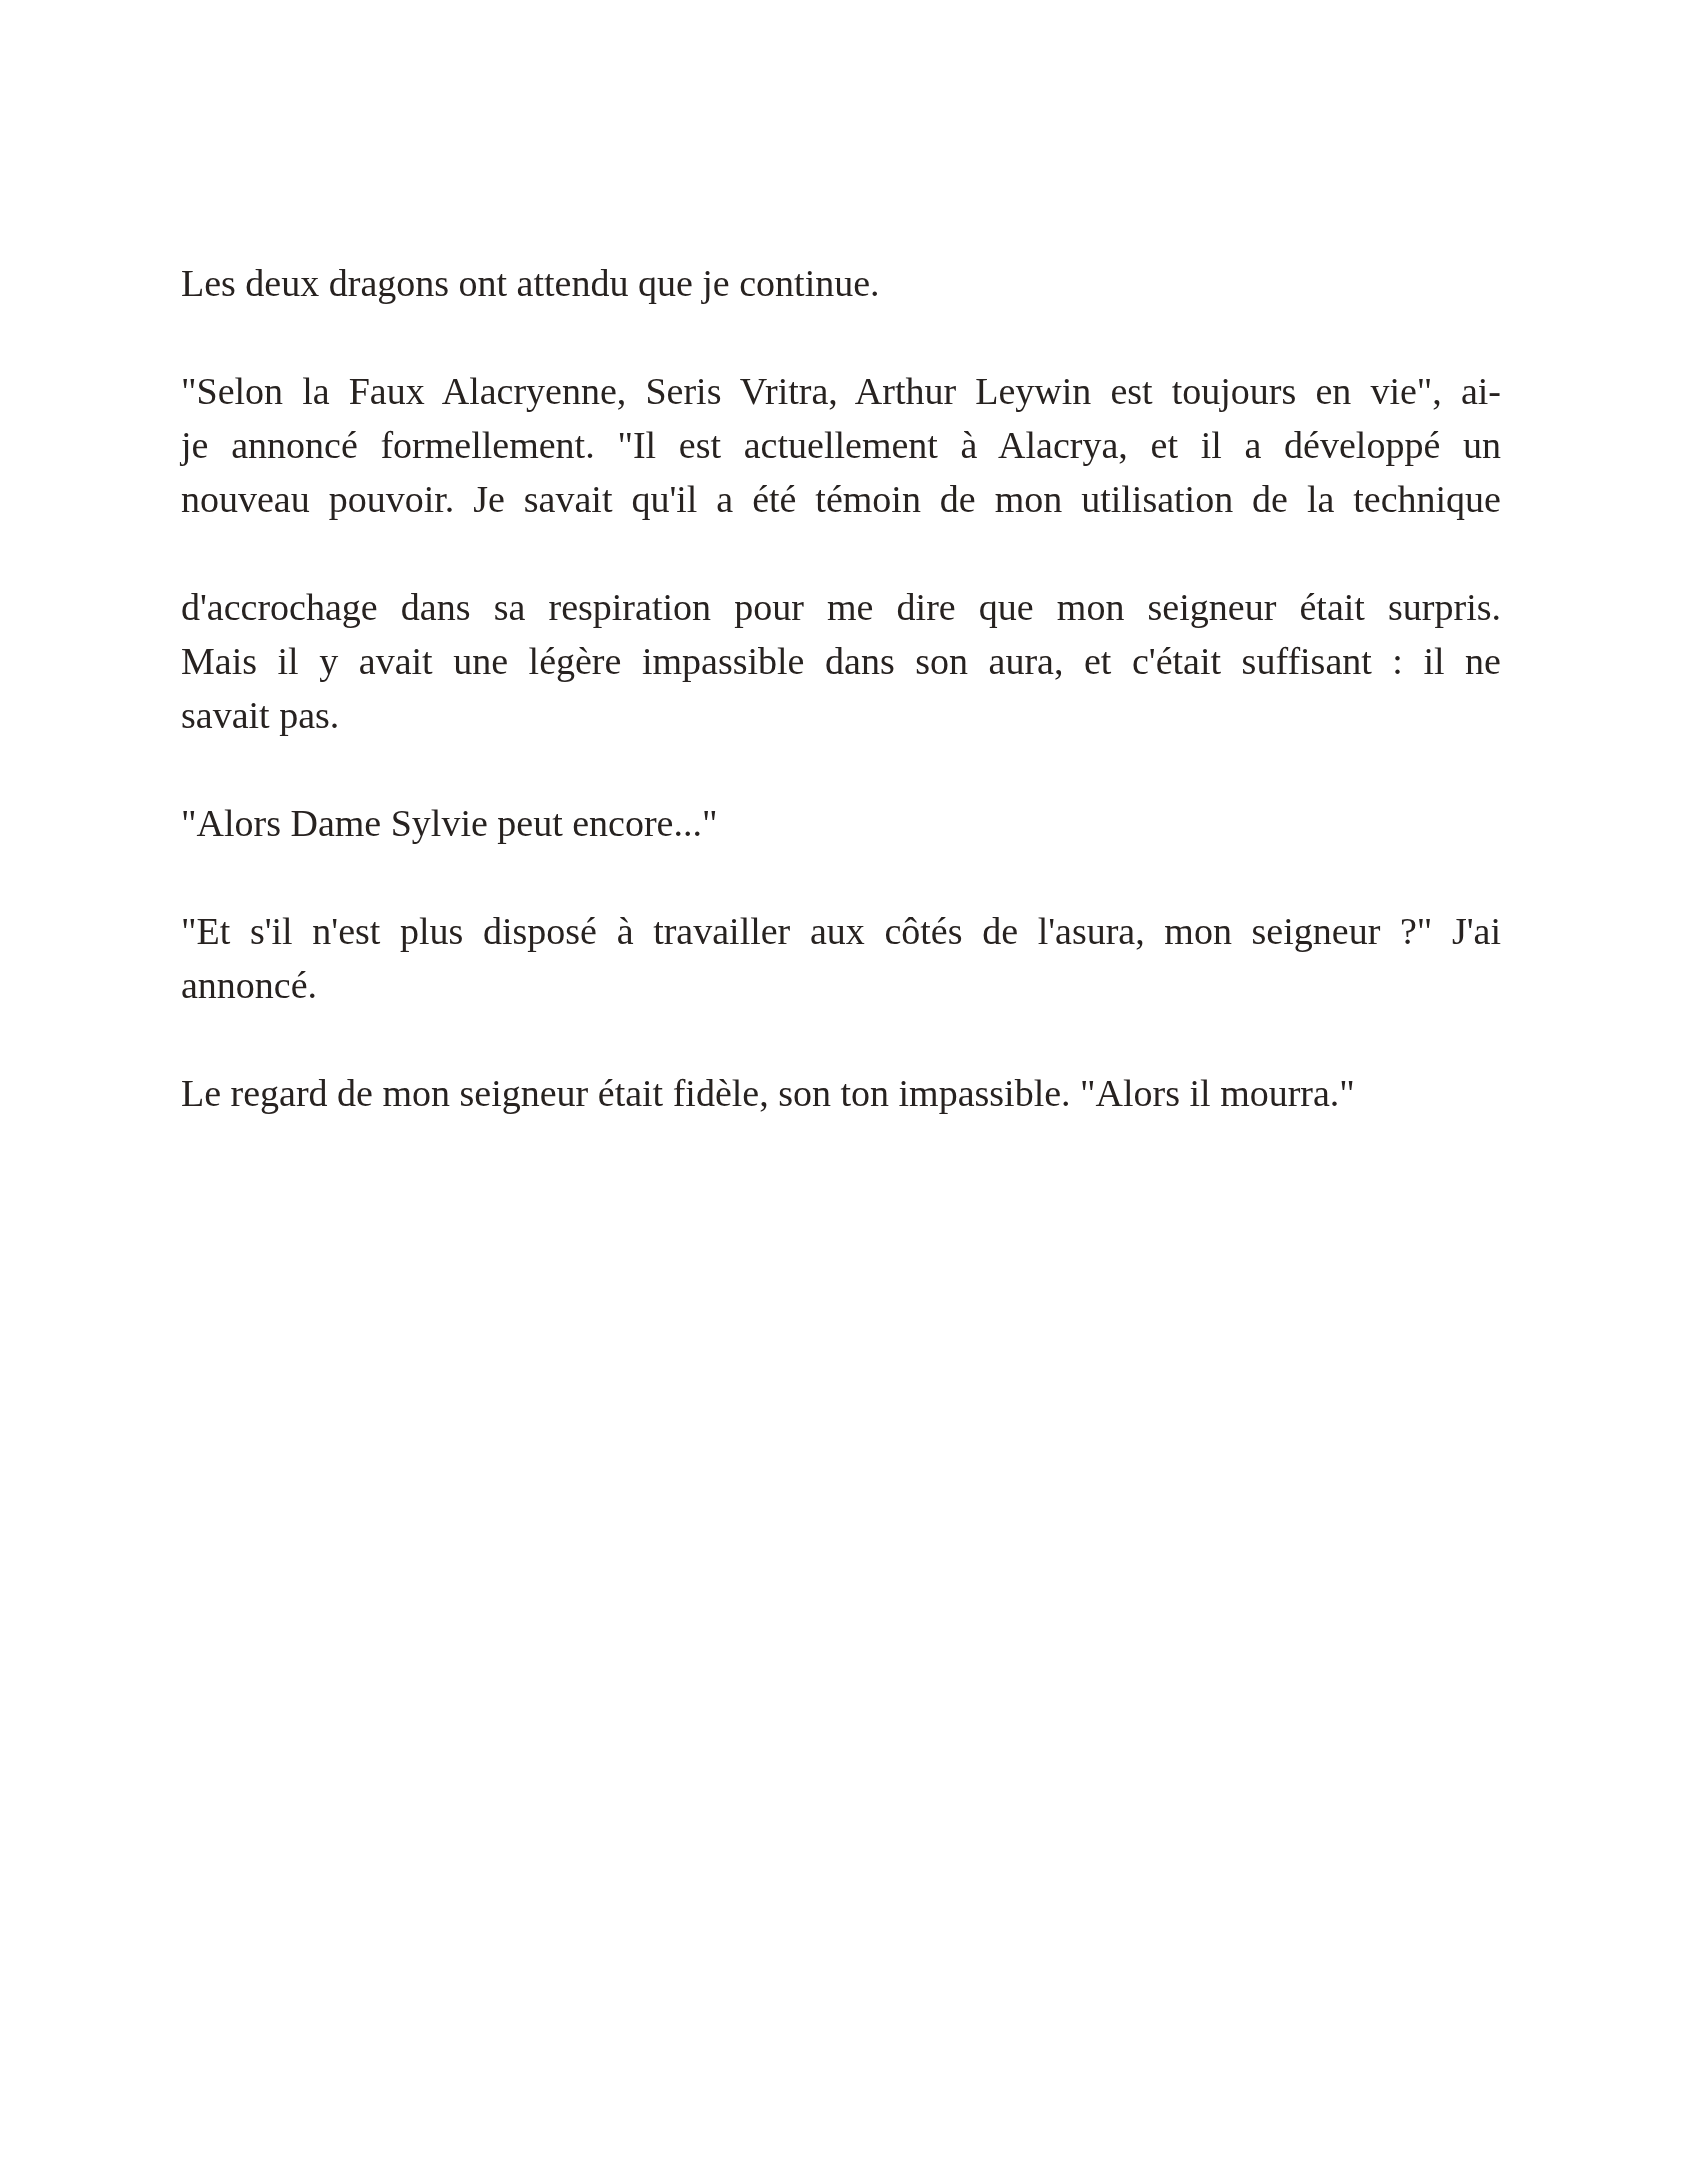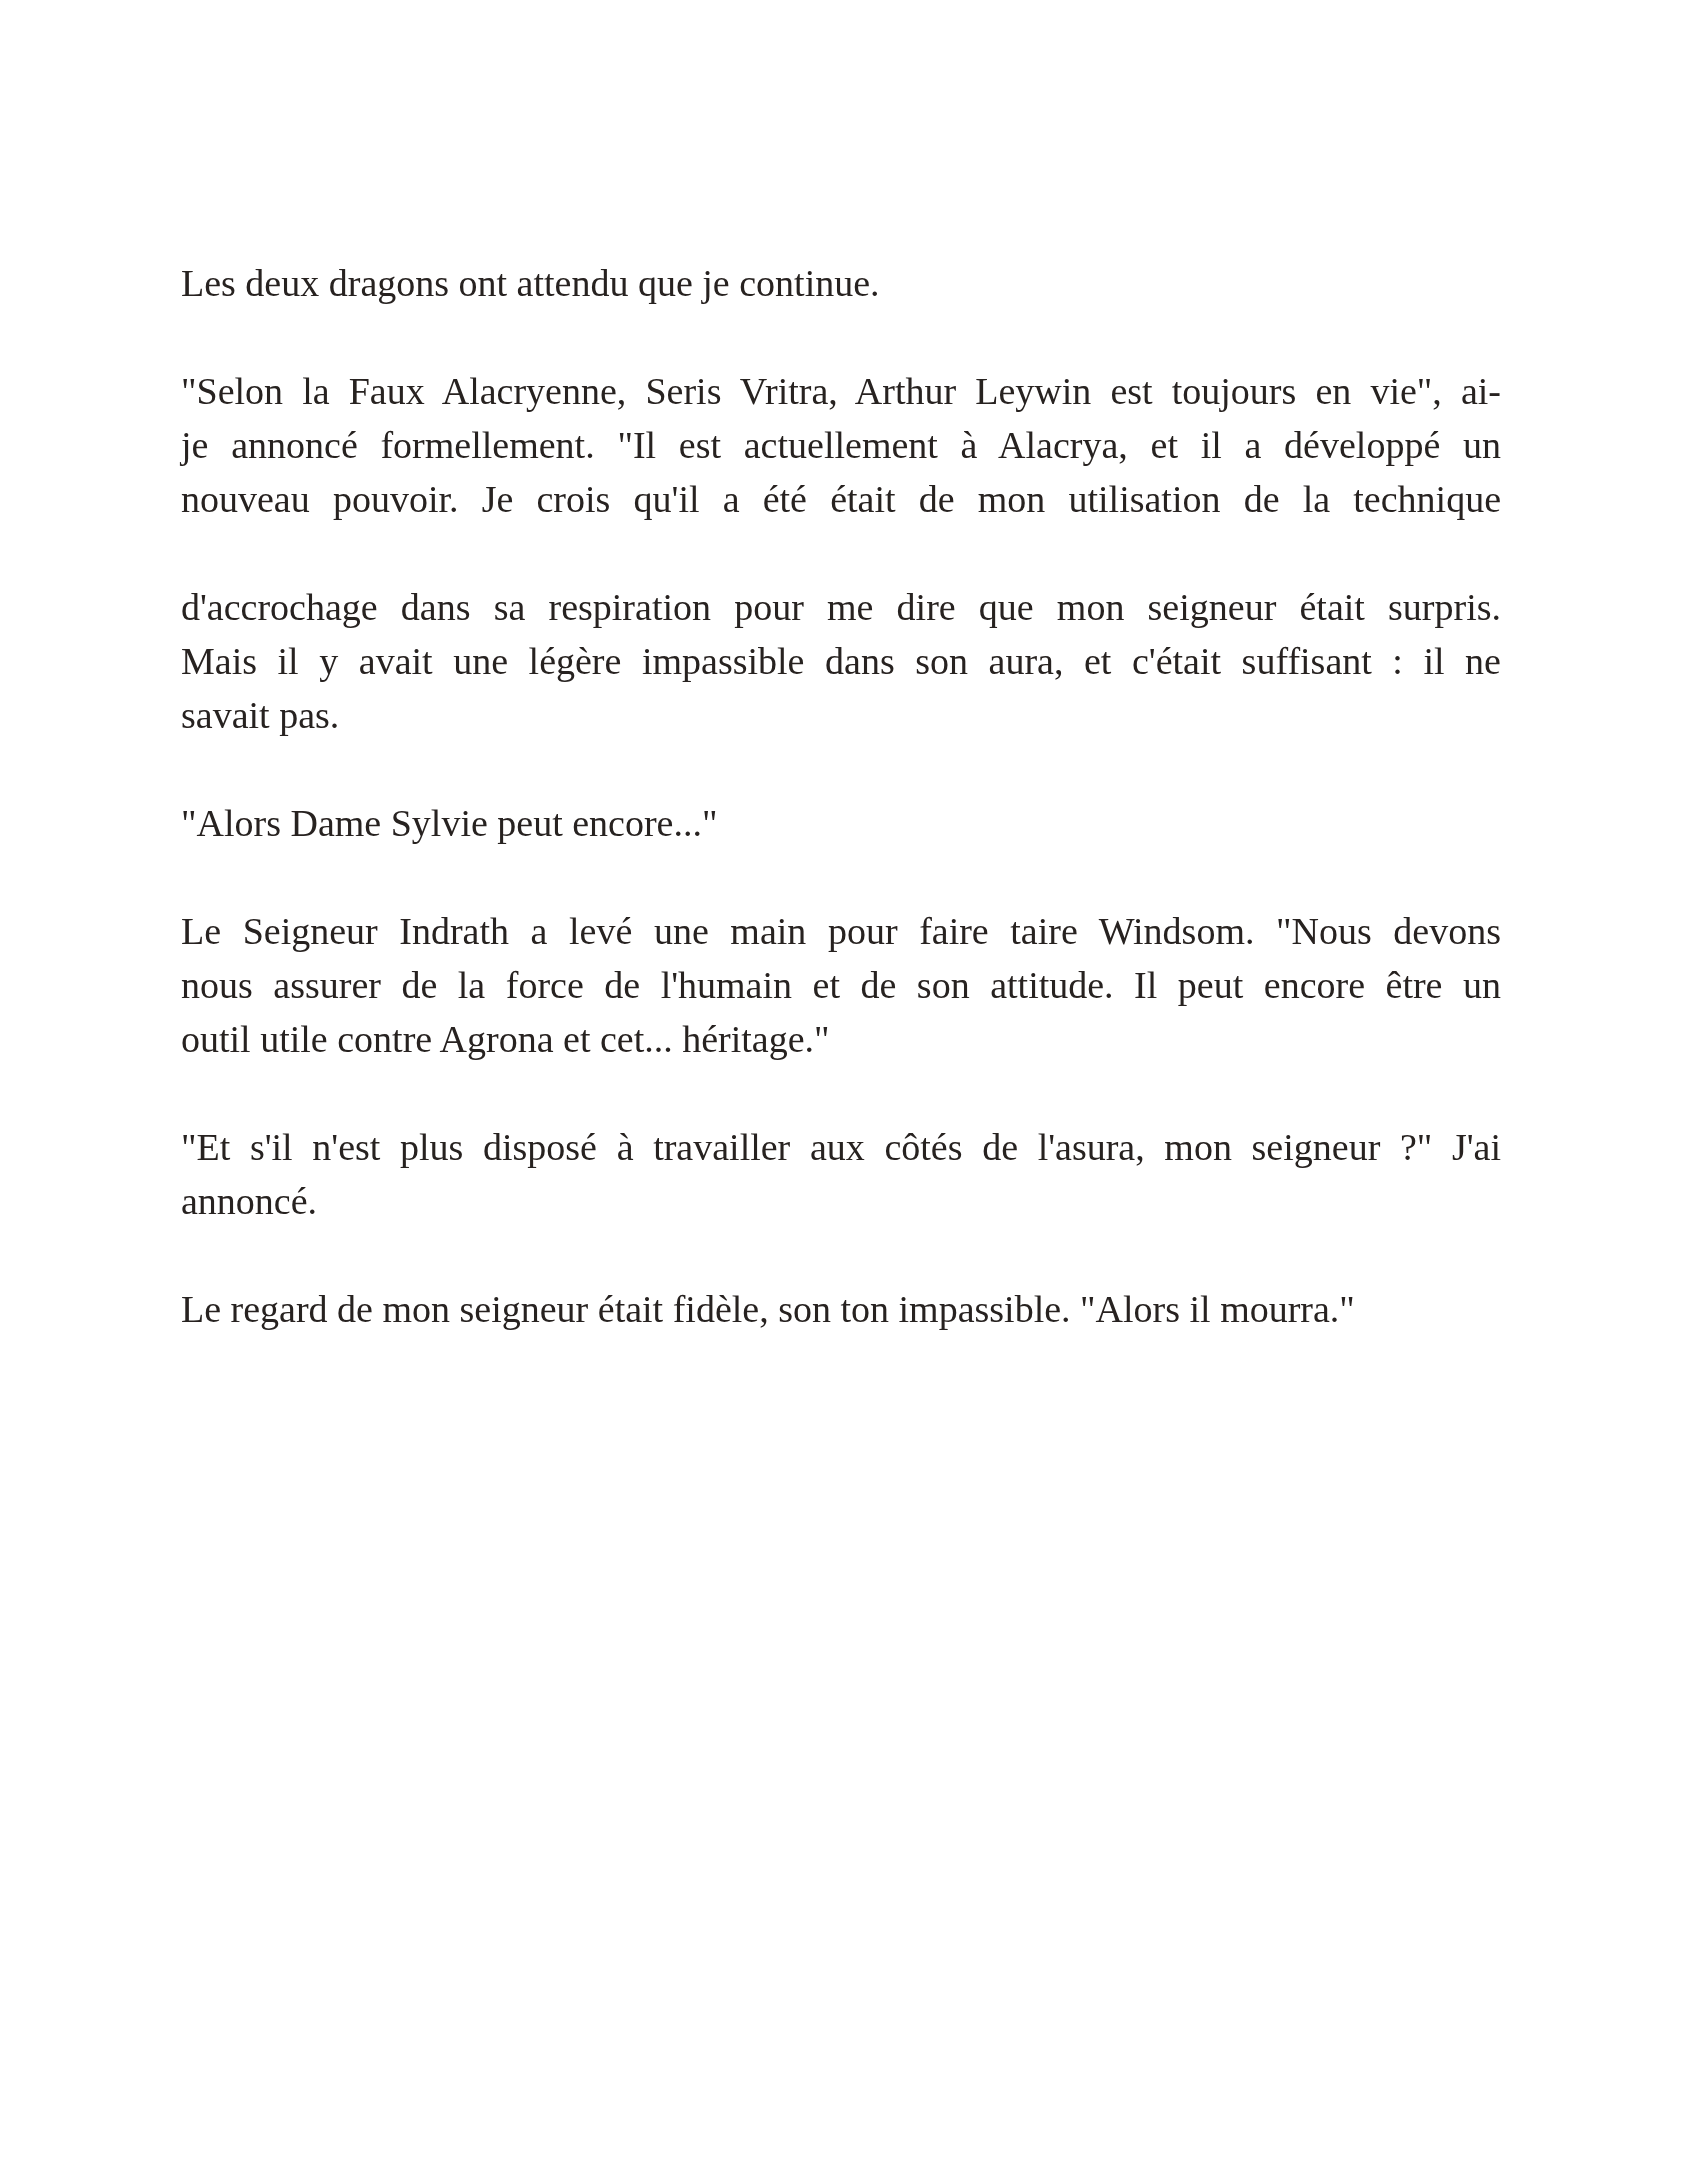--- a/index.html
+++ b/index.html
@@ -53,34 +53,29 @@
 <body>
 
 <div class="page">
   <main class="text-block" style="color: rgb(39, 34, 32);">
       <p>
         <span class="line last">Les deux dragons ont attendu que je continue.</span>
       </p>
       <p>
         <span class="line just">"Selon la Faux Alacryenne, Seris Vritra, Arthur Leywin est toujours en vie", ai-</span>
         <span class="line just">je annoncé formellement. "Il est actuellement à Alacrya, et il a développé un</span>
-        <span class="line just">nouveau pouvoir. Je crois qu'il a été était de mon utilisation de la technique</span>
+        <span class="line just">nouveau pouvoir. Je savait qu'il a été témoin de mon utilisation de la technique</span>
       </p>
       <p>
         <span class="line just">d'accrochage dans sa respiration pour me dire que mon seigneur était surpris.</span>
         <span class="line just">Mais il y avait une légère impassible dans son aura, et c'était suffisant : il ne</span>
         <span class="line last">savait pas.</span>
       </p>
       <p>
         <span class="line last">"Alors Dame Sylvie peut encore..."</span>
-      </p>
-      <p>
-        <span class="line just">Le Seigneur Indrath a levé une main pour faire taire Windsom. "Nous devons</span>
-        <span class="line just">nous assurer de la force de l'humain et de son attitude. Il peut encore être un</span>
-        <span class="line last">outil utile contre Agrona et cet... héritage."</span>
       </p>
       <p>
         <span class="line just">"Et s'il n'est plus disposé à travailler aux côtés de l'asura, mon seigneur ?" J'ai</span>
         <span class="line last">annoncé.</span>
       </p>
       <p>
         <span class="line last">Le regard de mon seigneur était fidèle, son ton impassible. "Alors il mourra."</span>
       </p>
     </main>
 </div>

